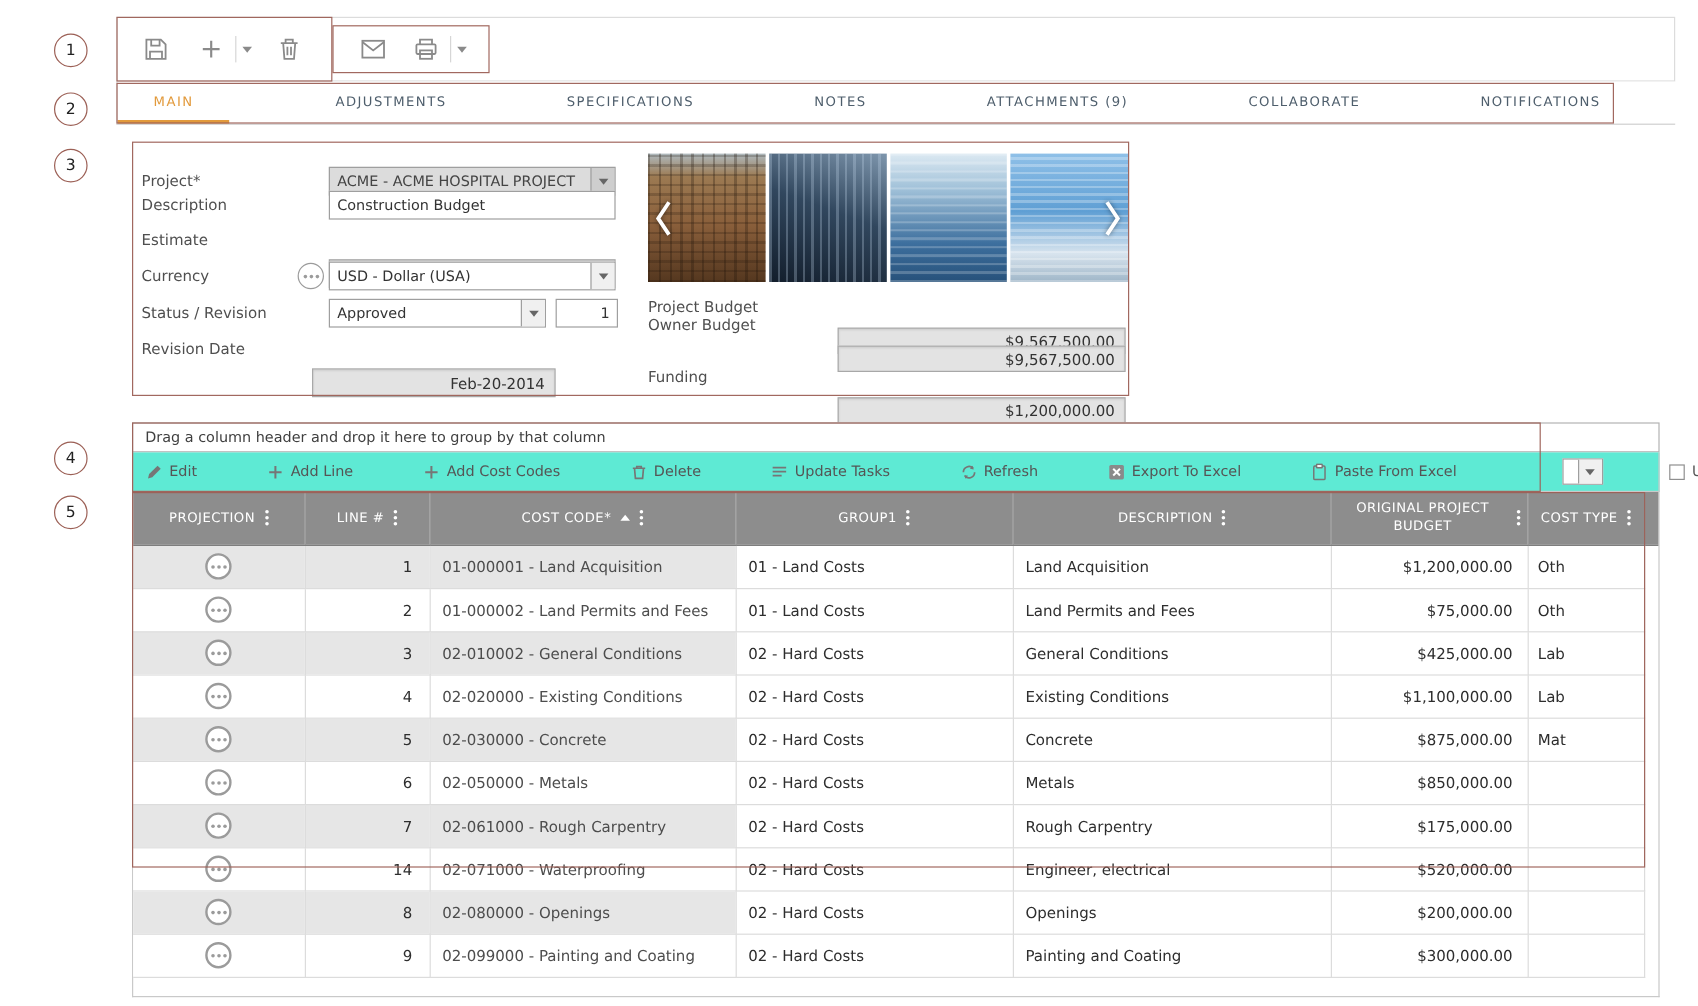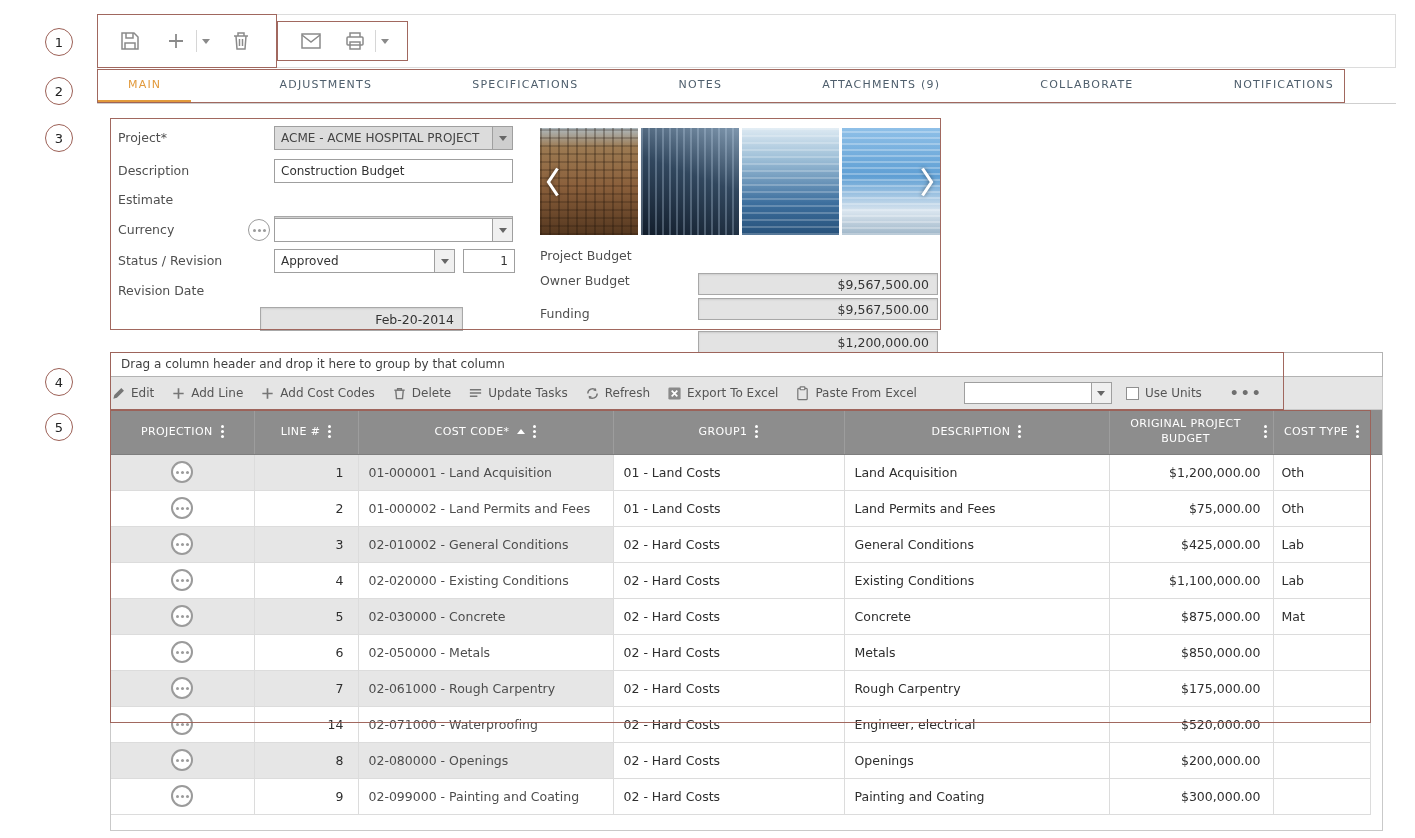--- a/index.html
+++ b/index.html
@@ -82,22 +82,22 @@
   .nav svg { width:18px; height:34px; stroke:#fff; stroke-width:3.5; fill:none; filter:drop-shadow(0 0 2px rgba(0,0,0,.45)); }
   #nav-left { left:2px; } #nav-right { right:2px; }
 
   .brow { position:absolute; left:540px; height:22px; width:400px; }
   .blabel { position:absolute; left:0; line-height:22px; font-size:12.5px; color:#4f4f4f; white-space:nowrap; }
   .bval { position:absolute; left:158px; width:240px; height:22px; }
 
   
   #grid { position:absolute; left:110px; top:352px; width:1273px; background:#fff; }
   .group-bar { height:25px; border:1px solid #b3b3b3; background:#fff; font-size:12px; color:#3f3f3f; padding:4px 10px; white-space:nowrap; }
-  .grid-toolbar { height:33px; border:1px solid #c9c9c9; border-top:none; background:#e5e5e5;
-    display:flex; align-items:center; padding:0 0; }
+  .grid-toolbar { height:33px; border:1px solid #c9c9c9; border-top:none; background:#5eead4;
+    display:flex; align-items:center; padding:0 10px;gap:41px; }
   .gtb { display:inline-flex; align-items:center; gap:5px; margin-right:17px; font-size:12px; color:#555; cursor:pointer; white-space:nowrap; }
   .gtb svg { width:15px; height:15px; stroke:#767676; fill:none; stroke-width:1.5; }
   .gt-combo { width:148px; height:22px; margin-left:30px; }
   .gt-combo .val { line-height:20px; }
   .cb { width:13px; height:13px; border:1px solid #8f8f8f; background:#fff; display:inline-block; }
   .use-units { display:inline-flex; align-items:center; gap:6px; margin-left:14px; font-size:12px; color:#555; cursor:pointer; white-space:nowrap; }
   .more-dots { margin-left:28px; color:#6f6f6f; font-size:14px; letter-spacing:2px; font-weight:bold; cursor:pointer; }
 
   .table-wrap { border-left:1px solid #c9c9c9; border-right:1px solid #c9c9c9; }
   table.grid-table { border-collapse:collapse; width:1271px; table-layout:fixed; }
@@ -189,21 +189,21 @@
       <div class="tab active">MAIN</div>
       <div class="tab">ADJUSTMENTS</div>
       <div class="tab">SPECIFICATIONS</div>
       <div class="tab">NOTES</div>
       <div class="tab">ATTACHMENTS (9)</div>
       <div class="tab">COLLABORATE</div>
       <div class="tab">NOTIFICATIONS</div>
     </div>
   </div>
 
-  <div class="frow" style="top:126px">
+  <div class="frow" style="top:139px">
     <span class="flabel">Project*</span>
     <div class="fctl combo disabled" style="left:156px;width:239px">
       <span class="val">ACME - ACME HOSPITAL PROJECT</span>
       <span class="btn">
           <i class="dn"></i>
         </span>
     </div>
   </div>
 
   <div class="frow" style="top:159px">
@@ -215,20 +215,21 @@
     <span class="flabel">Estimate</span>
     <div class="fctl ro" style="left:156px;width:239px"></div>
   </div>
 
   <div class="frow" style="top:218px">
     <span class="flabel">Currency</span>
     <span class="circle-btn" style="position:absolute;left:130px;top:1px">
         <span class="hdots"></span>
       </span>
     <div class="fctl combo" style="left:156px;width:239px">
+      <span class="val">USD - Dollar (USA)</span>
       <span class="btn">
           <i class="dn"></i>
         </span>
     </div>
   </div>
 
   <div class="frow" style="top:249px">
     <span class="flabel">Status / Revision</span>
     <div class="fctl combo" style="left:156px;width:181px">
       <span class="val">Approved</span>
@@ -258,21 +259,21 @@
       <svg viewBox="0 0 20 36">
           <polyline points="5,3 15,18 5,33"></polyline>
         </svg>
     </div>
   </div>
 
   <div class="brow" style="top:245px">
     <span class="blabel">Project Budget</span>
     <div class="bval ro">$9,567,500.00</div>
   </div>
-  <div class="brow" style="top:270px">
+  <div class="brow" style="top:260px">
     <span class="blabel">Owner Budget</span>
     <div class="bval ro">$9,567,500.00</div>
   </div>
   <div class="brow" style="top:303px">
     <span class="blabel">Funding</span>
     <div class="bval ro">$1,200,000.00</div>
   </div>
 
   <div id="grid">
     <div class="group-bar">Drag a column header and drop it here to group by that column</div>

